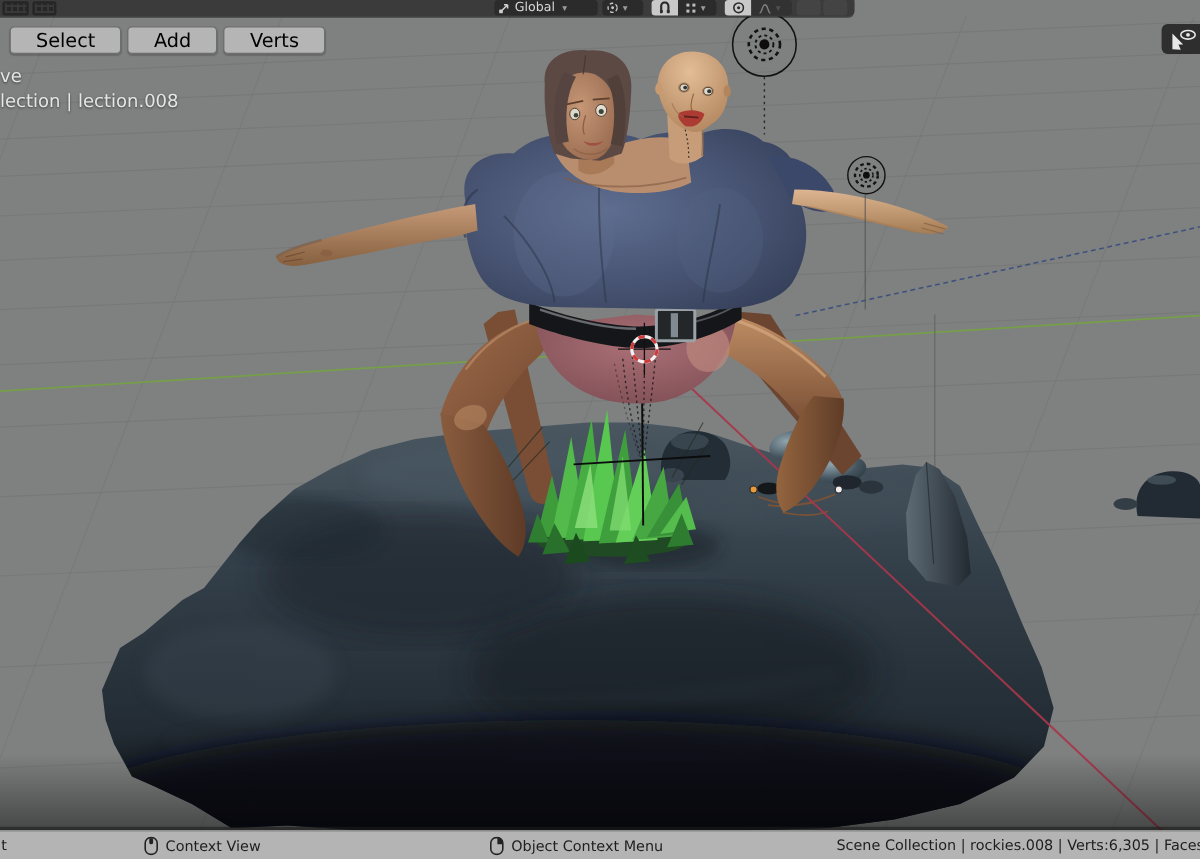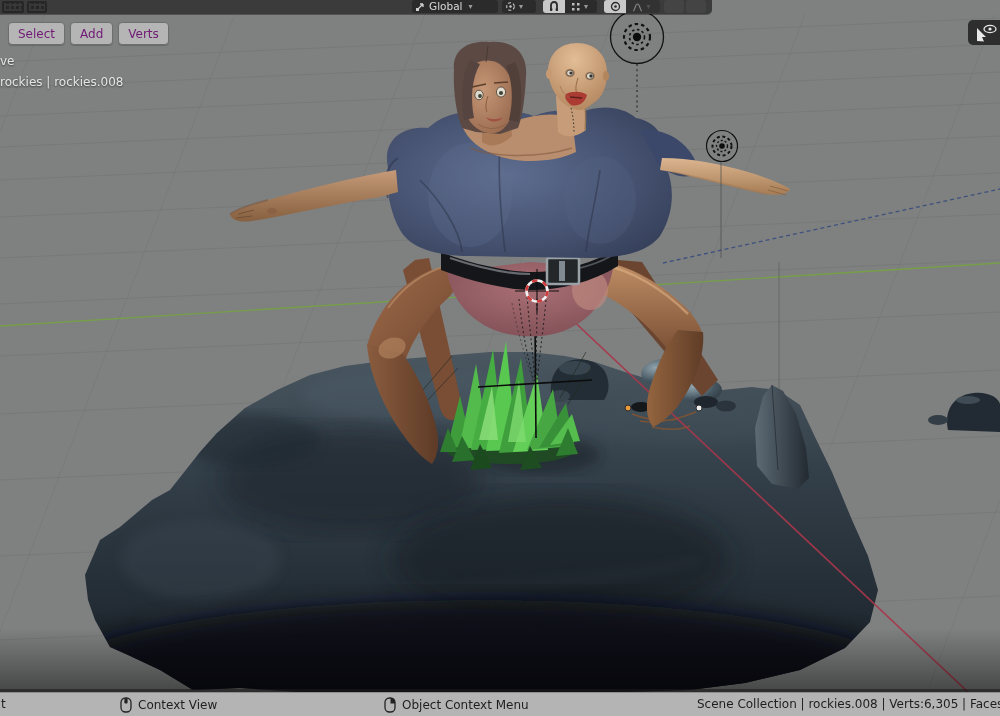--- a/index.html
+++ b/index.html
@@ -29,36 +29,36 @@
     background:var(--widget-light,#c9c9c9);}
   .hseg-dark{height:13px;display:flex;align-items:center;justify-content:center;
     background:var(--widget-dark,#2b2b2b);}
   .hlabel{color:#d8d8d8;font-size:10.5px;padding:0 3px;line-height:13px;}
   .chev{color:#9a9a9a;font-size:8px;padding:0 3px;}
   .chev.dim{opacity:.5}
 
   
   .menu-row{position:absolute;left:8px;top:22px;display:flex;gap:5px;}
   .menu-btn{
-    height:21px;padding:0 9px;display:flex;align-items:center;
+    height:21px;padding:0 21px;display:flex;align-items:center;
     background:var(--button-bg,#b5b5b5);
     border:1px solid #6e6e6e;border-radius:4px;
-    font-size:12px;color:#701a75;box-shadow:0 1px 1px rgba(0,0,0,.18);
+    font-size:16px;color:#000000;box-shadow:0 1px 1px rgba(0,0,0,.18);
     cursor:default;
   }
 
   
   .eye-btn{
     position:absolute;left:968px;top:20px;width:44px;height:25px;
     background:#2e2e2e;border-radius:5px;display:flex;align-items:center;padding-left:5px;
   }
 
   
   .vp-text{
-    position:absolute;color:var(--overlay-text,#e6e6e6);font-size:12px;
+    position:absolute;color:var(--overlay-text,#e6e6e6);font-size:15px;
     text-shadow:0 1px 2px rgba(0,0,0,.55);white-space:nowrap;
   }
 
   
   .status-bar{
     position:absolute;left:0;top:692px;width:1000px;height:24px;
     background:var(--status-bar-bg,#b4b4b4);
     border-top:1px solid #8d8d8d;box-sizing:border-box;
     overflow:hidden;font-size:12px;color:#1e1e1e;
   }
@@ -459,38 +459,38 @@
     <span style="display:flex">
       <svg width="28" height="20" viewBox="0 0 28 20">
         <path d="M4,18 L4,5 L13,14 L9,14 L11,18.5 Z" fill="#e8e8e8"></path>
         <ellipse cx="17" cy="6" rx="6" ry="3.6" fill="none" stroke="#e8e8e8" stroke-width="1.3"></ellipse>
         <circle cx="17" cy="6" r="1.6" fill="#e8e8e8"></circle>
       </svg>
     </span>
   </div>
 
   <div class="vp-text" style="left:0;top:54px">ve</div>
-  <div class="vp-text" style="left:0;top:75px">rockies | rockies.008</div>
+  <div class="vp-text" style="left:0;top:75px">lection | lection.008</div>
 
   <div class="status-bar">
     <div class="sb-item" style="left:1px">
       <span class="sb-text">t</span>
     </div>
 
     <div class="sb-item" style="left:120px">
       <span style="display:flex">
         <svg width="12" height="16" viewBox="0 0 12 16">
           <rect x="1" y="1" width="10" height="14" rx="4.5" fill="none" stroke="#222" stroke-width="1.3"></rect>
           <rect x="4.4" y="1.5" width="3.2" height="5" rx="1.2" fill="#222"></rect>
         </svg>
       </span>
       <span class="sb-text">Context View</span>
     </div>
 
-    <div class="sb-item" style="left:384px">
+    <div class="sb-item" style="left:408px">
       <span style="display:flex">
         <svg width="12" height="16" viewBox="0 0 12 16">
           <rect x="1" y="1" width="10" height="14" rx="4.5" fill="none" stroke="#222" stroke-width="1.3"></rect>
           <path d="M6.5,1.2 L7.5,1.2 A3.5,3.5 0 0 1 11,4.7 L11,6.5 L6.5,6.5 Z" fill="#222"></path>
         </svg>
       </span>
       <span class="sb-text">Object Context Menu</span>
     </div>
 
     <div class="sb-item" style="left:697px">

